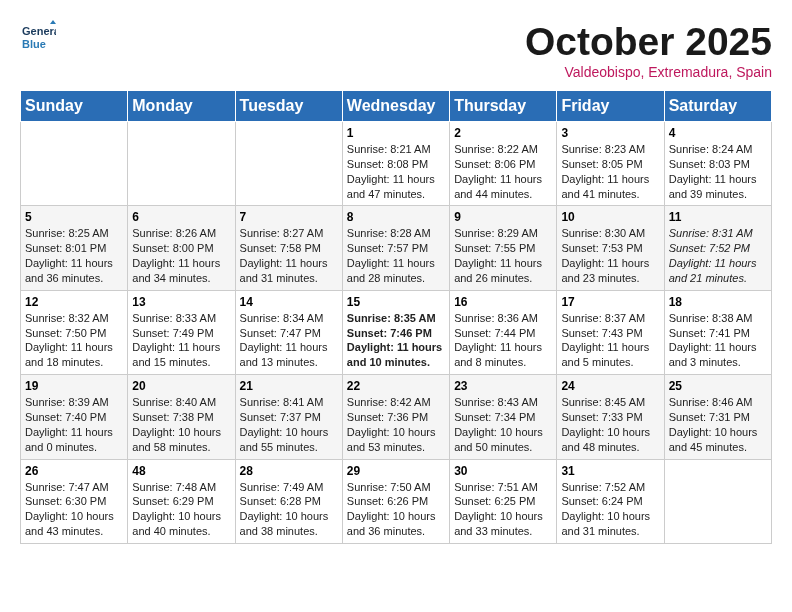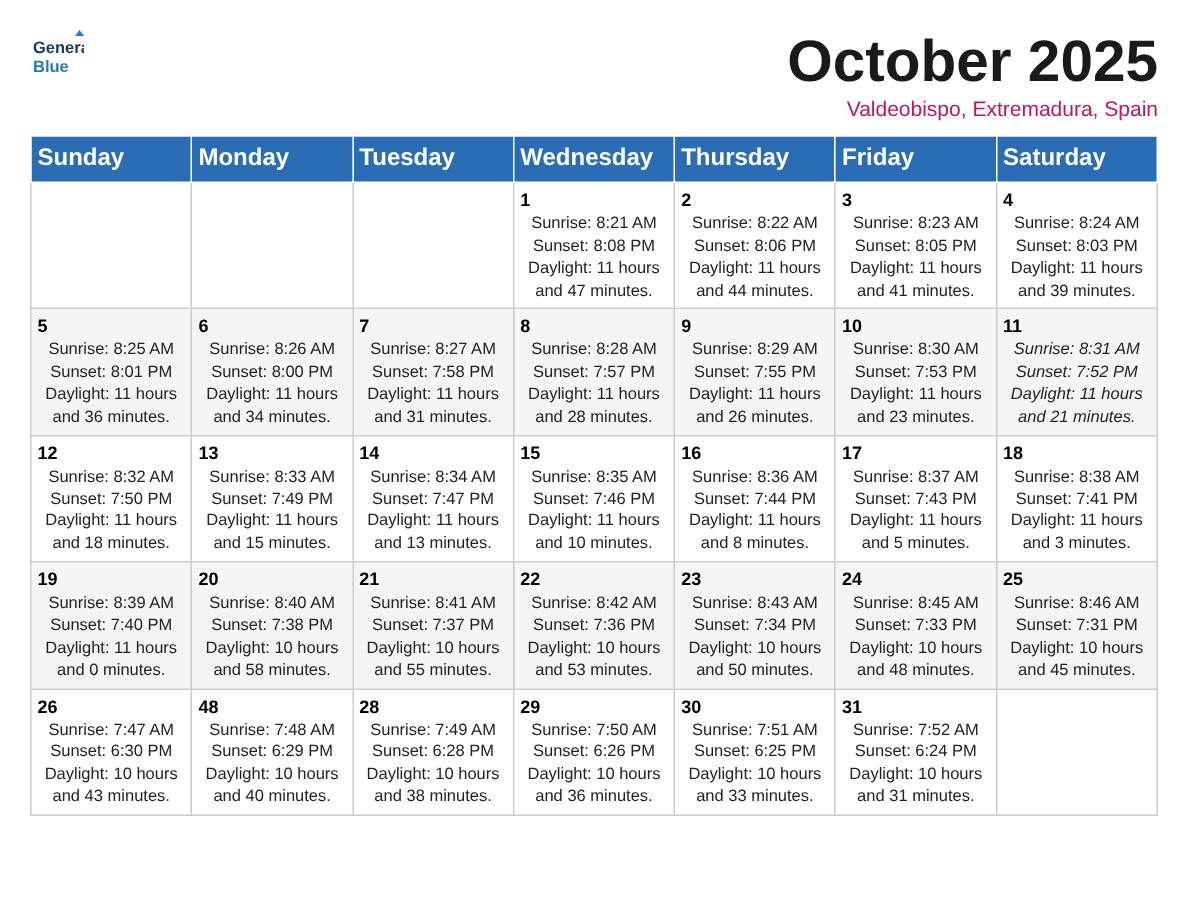--- a/index.html
+++ b/index.html
@@ -59,21 +59,20 @@
     }
     .day-number {
       font-size: 12px;
       font-weight: bold;
       margin-bottom: 2px;
       display: block;
     }
     .cell-content {
       color: #222;
       line-height: 1.35;
-      text-align: center;
     }
     .empty-cell {
       background: #f9f9f9;
     }
   </style>
 </head>
 <body>
 
 <div class="header">
   <div class="logo">
@@ -204,21 +203,21 @@
         </td>
         <td>
           <span class="day-number">14</span>
           <div class="cell-content" style="white-space: pre-line;">Sunrise: 8:34 AM
 Sunset: 7:47 PM
 Daylight: 11 hours
 and 13 minutes.</div>
         </td>
         <td>
           <span class="day-number">15</span>
-          <div class="cell-content" style="white-space: pre-line;">Sunrise: 8:35 AM
+          <div class="cell-content" style="white-space: pre-line; font-weight: bold;">Sunrise: 8:35 AM
 Sunset: 7:46 PM
 Daylight: 11 hours
 and 10 minutes.</div>
         </td>
         <td>
           <span class="day-number">16</span>
           <div class="cell-content" style="white-space: pre-line;">Sunrise: 8:36 AM
 Sunset: 7:44 PM
 Daylight: 11 hours
 and 8 minutes.</div>

